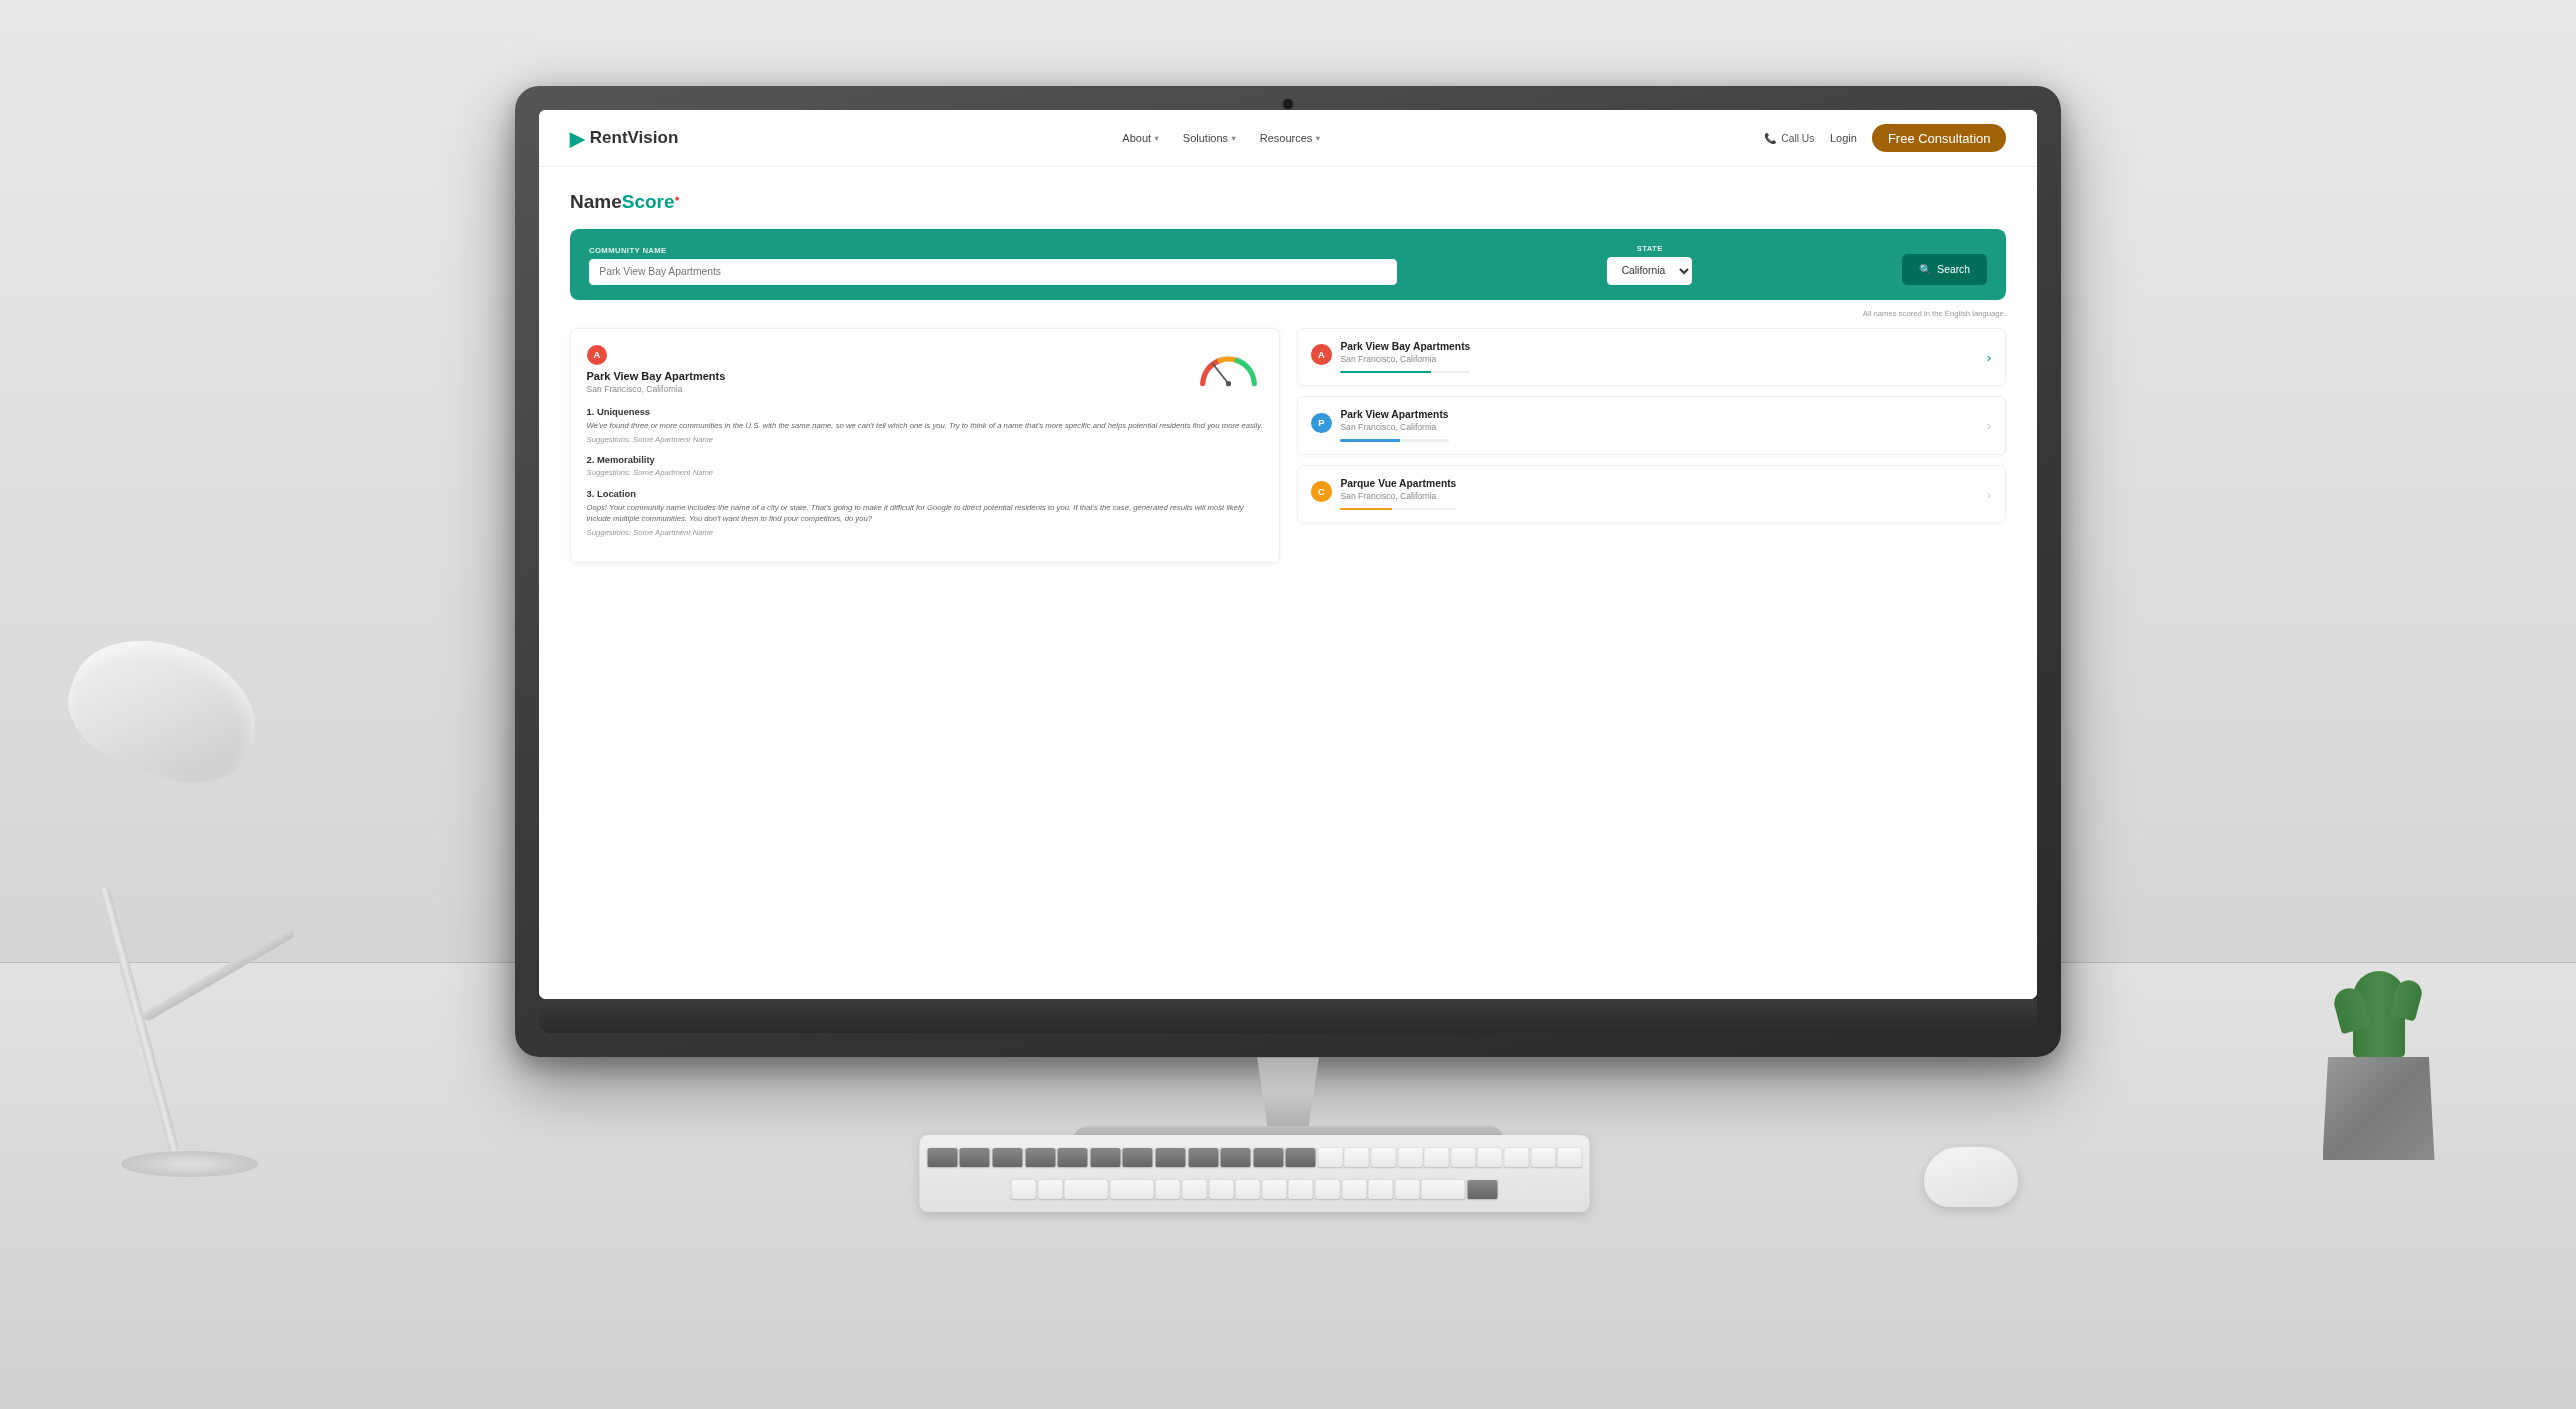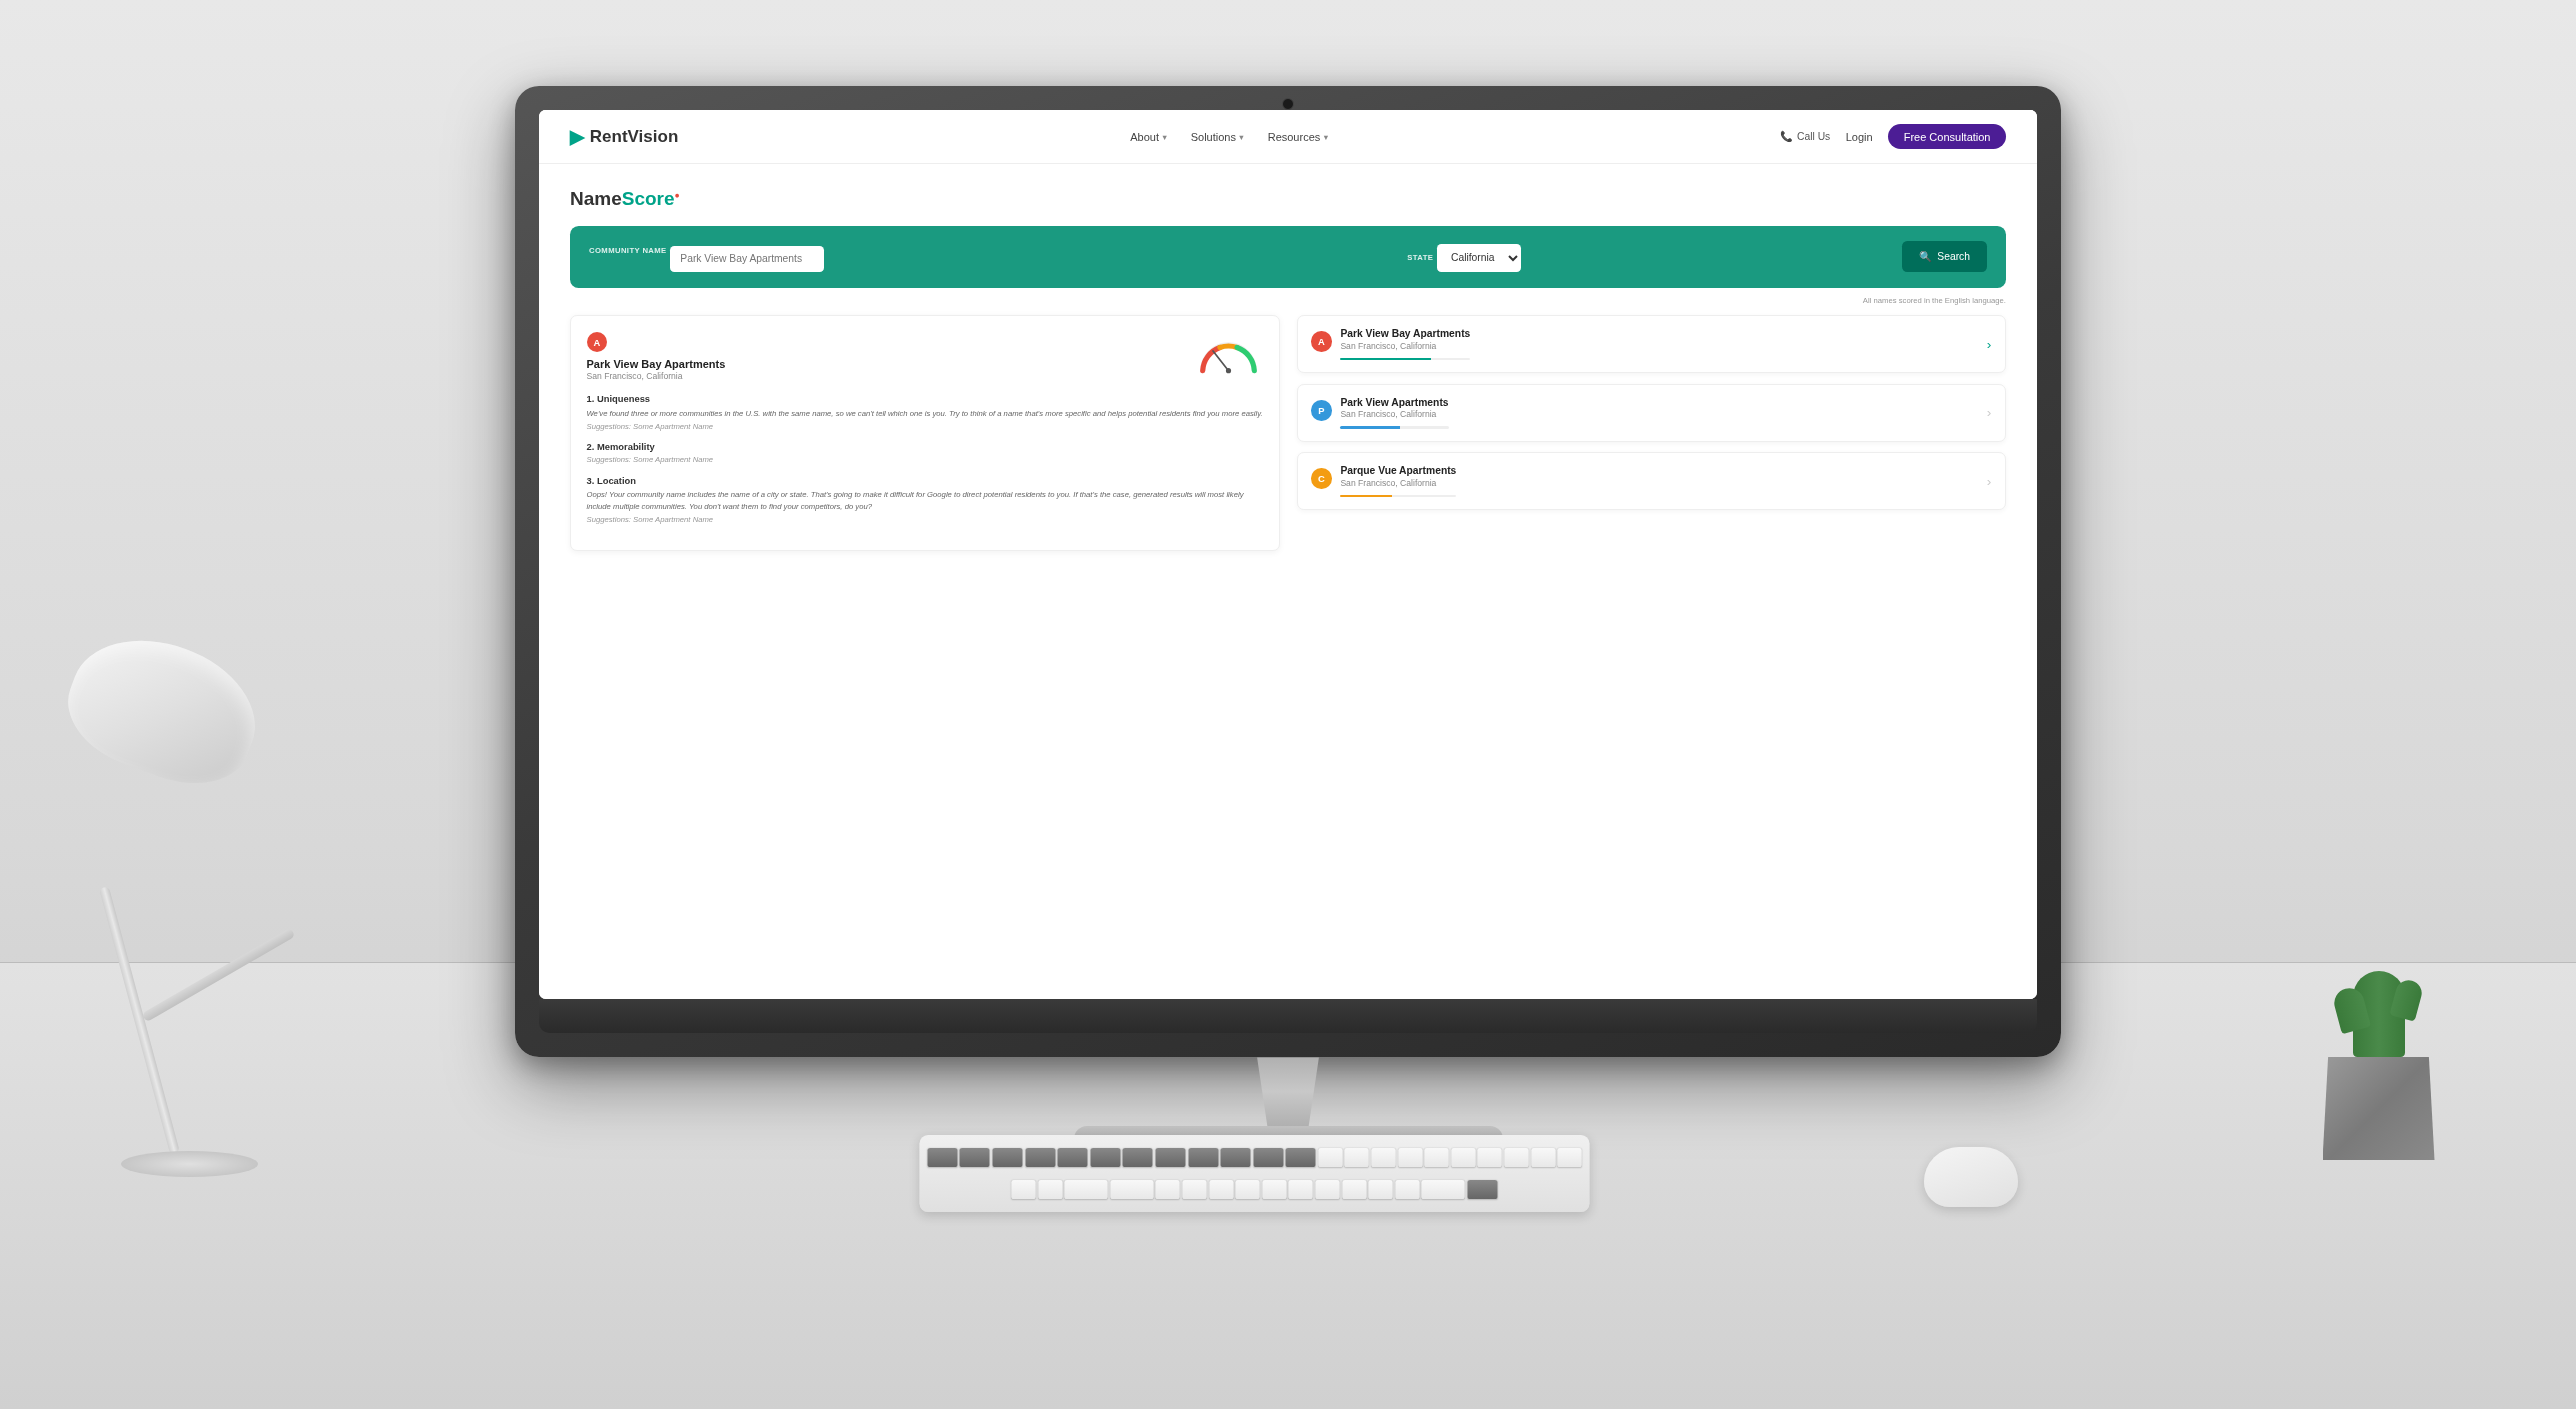--- a/index.html
+++ b/index.html
@@ -284,26 +284,26 @@
       display: flex;
       align-items: center;
       gap: 4.3px;
     }
     .nav-login {
       font-size: 11px;
       color: #444;
       cursor: pointer;
     }
     .nav-cta {
-      background: #4c1d95;
+      background: #a16207;
       color: #fff;
       border: none;
       border-radius: 17px;
       padding: 6.9px 15.5px;
-      font-size: 11px;
+      font-size: 13px;
       cursor: pointer;
       font-weight: 500;
     }
 
     
     .main-content {
       padding: 24px 31px;
     }
 
     
@@ -321,21 +321,21 @@
       background: #1a9a80;
       border-radius: 8.6px;
       padding: 15.5px 19px;
       display: flex;
       gap: 10.3px;
       align-items: flex-end;
       margin-bottom: 8.6px;
     }
     .form-field {
       display: flex;
-      flex-direction: row;
+      flex-direction: column;
       gap: 3.4px;
     }
     .form-field label {
       font-size: 7.7px;
       color: rgba(255,255,255,0.85);
       text-transform: uppercase;
       letter-spacing: 0.4px;
       font-weight: 600;
     }
     .form-field input, .form-field select {

